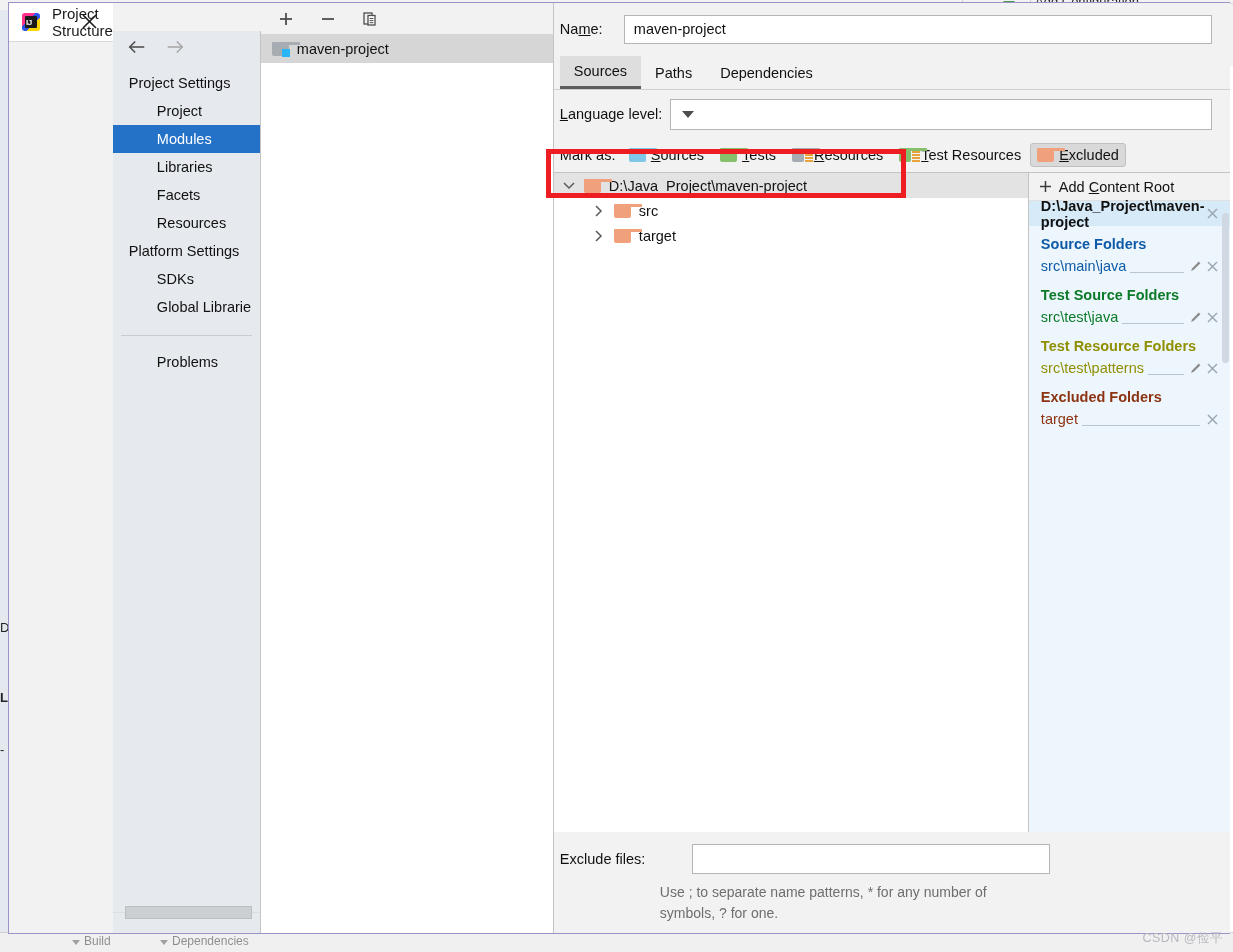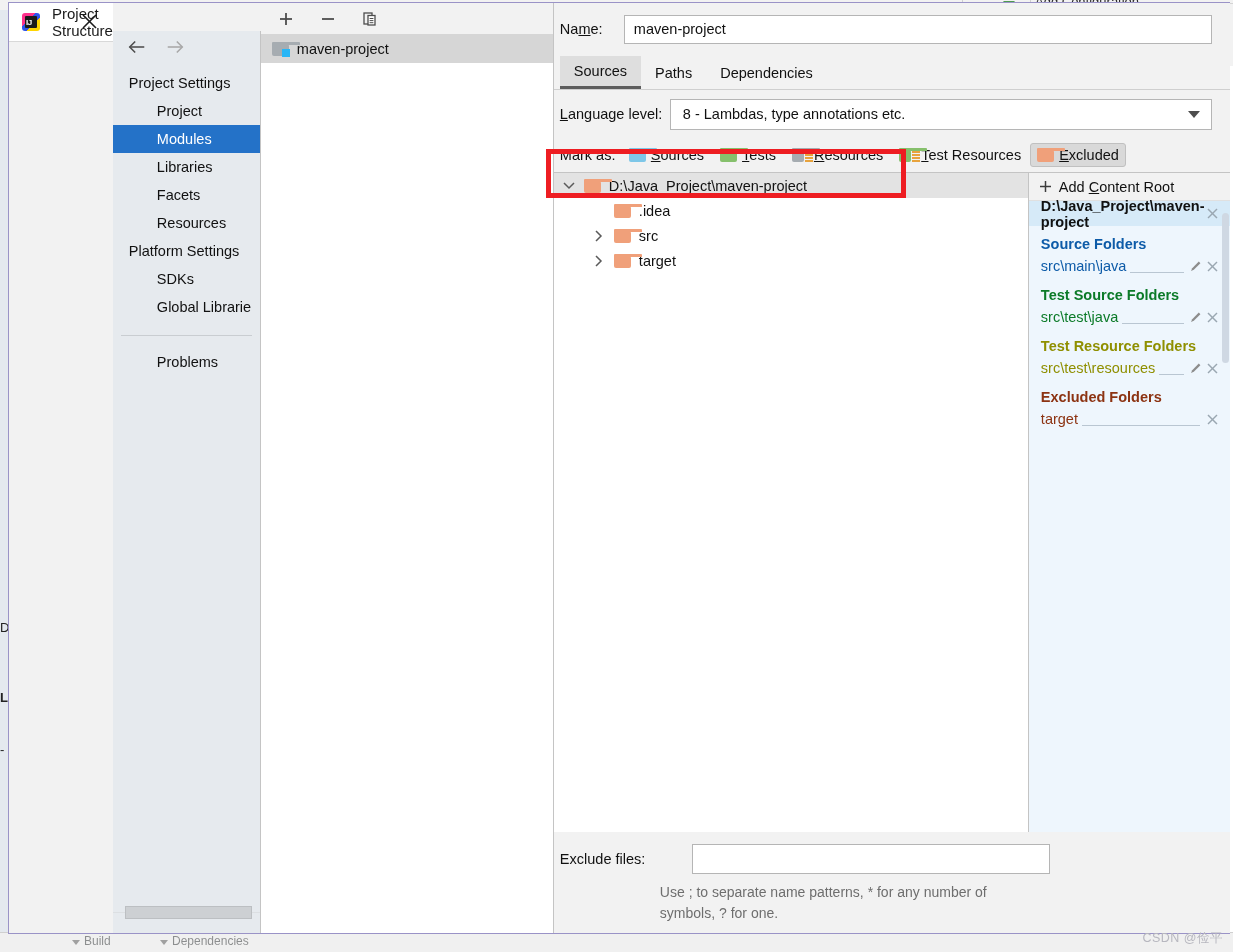--- a/index.html
+++ b/index.html
@@ -365,21 +365,20 @@
 
         <div class="tabs-row">
           <div class="tab active">Sources</div>
           <div class="tab">Paths</div>
           <div class="tab">Dependencies</div>
         </div>
 
         <div class="lang-row">
           <span class="lbl lang-label"><u class="mn">L</u>anguage level:</span>
           <div class="combo">
-            <span class="combo-val">8 - Lambdas, type annotations etc.</span>
             <span class="combo-arrow">
               <svg width="12" height="8" viewBox="0 0 12 8">
                 <polygon points="0,1 12,1 6,8" fill="#4d4d4d"></polygon>
               </svg>
             </span>
           </div>
         </div>
 
         <div class="markas-row">
           <span class="lbl markas-label">Mark as:</span>
@@ -446,28 +445,20 @@
                   <polyline points="1,2 6,7 11,2" fill="none" stroke="#5a5a5a" stroke-width="1.5"></polyline>
                 </svg>
               </span>
               <span class="fld">
                 <i class="tab" style="background:#f0a07a"></i>
                   <i class="body" style="background:#f0a07a"></i>
               </span>
               <span class="tree-label">D:\Java_Project\maven-project</span>
             </div>
 
-            <div class="tree-row" style="padding-left:30px">
-              <span class="tw"></span>
-              <span class="fld">
-                <i class="tab" style="background:#f0a07a"></i>
-                  <i class="body" style="background:#f0a07a"></i>
-              </span>
-              <span class="tree-label">.idea</span>
-            </div>
 
             <div class="tree-row" style="padding-left:0px">
               <span class="tw" style="width:30px; margin-left:30px">
                 <svg width="9" height="12" viewBox="0 0 9 12">
                   <polyline points="2,1 7,6 2,11" fill="none" stroke="#5a5a5a" stroke-width="1.5"></polyline>
                 </svg>
               </span>
               <span class="fld">
                 <i class="tab" style="background:#f0a07a"></i>
                   <i class="body" style="background:#f0a07a"></i>
@@ -542,21 +533,21 @@
                     <line x1="2" y1="2" x2="11" y2="11" stroke="#9aa7b2" stroke-width="1.5"></line>
                     <line x1="11" y1="2" x2="2" y2="11" stroke="#9aa7b2" stroke-width="1.5"></line>
                   </svg>
                 </span>
               </div>
             </div>
 
             <div class="cr-section">
               <div class="cr-head" style="color:#8f8f00">Test Resource Folders</div>
               <div class="cr-entry">
-                <span class="cr-path" style="color:#8f8f00">src\test\resources</span>
+                <span class="cr-path" style="color:#8f8f00">src\test\patterns</span>
                 <span class="cr-rule"></span>
                 <span class="ic-btn">
                   <svg width="14" height="14" viewBox="0 0 14 14">
                     <path d="M2 12 L3.2 9.2 L9.8 2.6 L11.4 4.2 L4.8 10.8 Z" fill="#8c8c8c"></path>
                   </svg>
                 </span>
                 <span class="ic-btn">
                   <svg width="13" height="13" viewBox="0 0 13 13">
                     <line x1="2" y1="2" x2="11" y2="11" stroke="#9aa7b2" stroke-width="1.5"></line>
                     <line x1="11" y1="2" x2="2" y2="11" stroke="#9aa7b2" stroke-width="1.5"></line>

